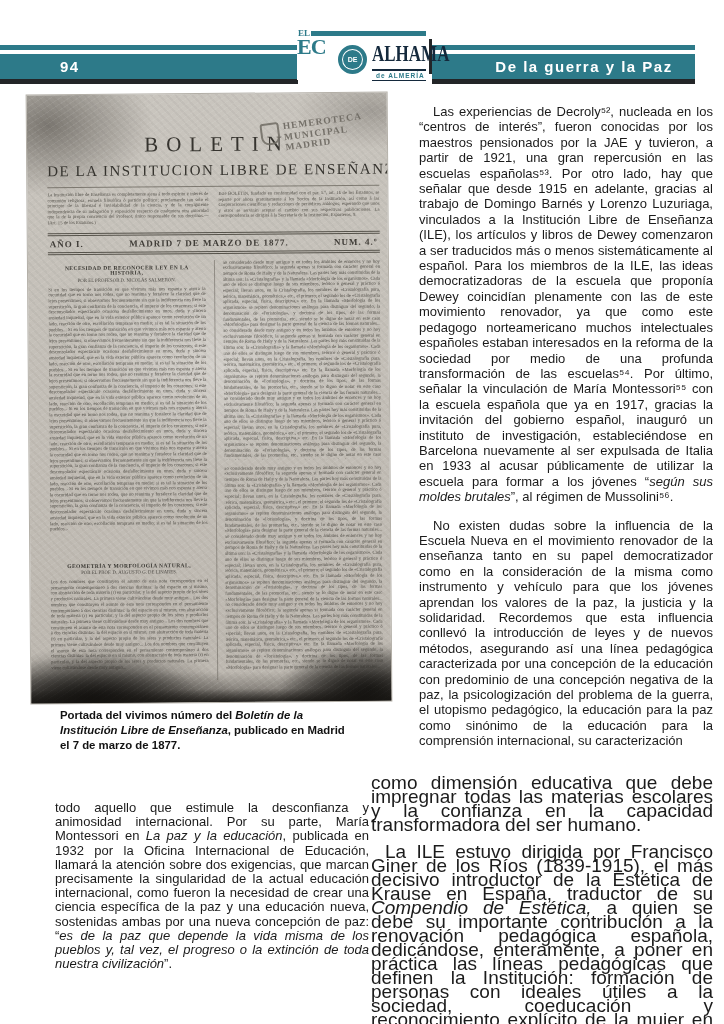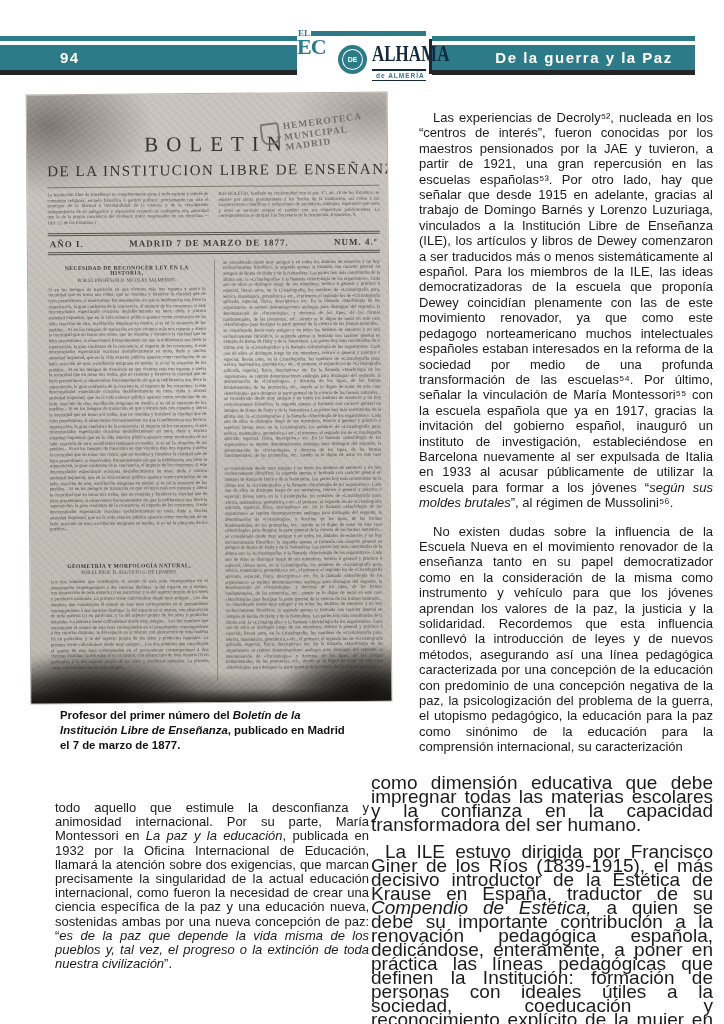--- a/index.html
+++ b/index.html
@@ -1,20 +1,20 @@
 <!DOCTYPE html>
 <html><head>
 <meta charset="utf-8">
 <style>
   html,body{margin:0;padding:0;background:#ffffff;}
   .page{position:relative;width:724px;height:1024px;background:#fff;overflow:hidden;
         font-family:"Liberation Sans",sans-serif;color:#1b1b1b;}
 
   
-  .band{position:absolute;top:36px;}
+  .band{position:absolute;top:45px;}
   .band-left{left:0;width:298px;}
   .band-right{left:432px;width:263px;}
   .b-line{height:5px;background:var(--teal);}
   .b-gap{height:4px;background:#fff;}
   .b-main{height:25px;background:var(--teal);display:flex;align-items:center;color:#fff;
           font-weight:bold;font-size:15px;letter-spacing:1.5px;}
   .b-main.num{padding-left:60px;}
   .b-main.title{justify-content:center;padding-left:41px;}
   .b-black{height:5px;background:#232527;}
   .band-edge{position:absolute;left:427px;top:39px;width:5px;height:35px;background:#232527;}
@@ -81,21 +81,21 @@
   .blob-br{position:absolute;right:-8px;bottom:-8px;width:120px;height:62px;
            background:radial-gradient(ellipse at 70% 85%, rgba(15,14,12,.9), transparent 72%);}
   .blob-bottom{position:absolute;left:0;right:0;bottom:0;height:13px;
            background:linear-gradient(to top, rgba(22,20,17,.8), transparent);}
 
   
   .caption{position:absolute;left:60px;top:708px;width:294px;font-weight:bold;
            font-size:11.4px;line-height:15px;color:#121212;}
   .leftcol{position:absolute;left:55px;top:801px;width:314px;font-size:13px;line-height:14.2px;
            text-align:justify;}
-  .rblock1{position:absolute;left:419px;top:110px;width:294px;font-size:13px;line-height:15.4px;
+  .rblock1{position:absolute;left:419px;top:104px;width:294px;font-size:13px;line-height:15.4px;
            text-align:justify;}
   .rblock2{position:absolute;left:371px;top:776px;width:342px;font-size:19px;line-height:14px;
            text-align:justify;}
   .ind{text-indent:14px;}
   .pgap{height:13px;}
   .it{font-style:italic;}
 </style>
 </head>
 <body>
 
@@ -163,21 +163,21 @@
           <div class="npfill-r1">no considerado desde muy antiguo y en todos los ámbitos de entonces y no hoy exclusivamente filosófico; la segunda apenas si formada con carácter general en tiempos de Roma de Haüy y de la Naturaleza. Las partes hoy más constituidas de la última son: la «Cristalografía» y la llamada «Morfología de los organismos». Cada uno de ellos se distingue luego de sus miembros, teórico ó general y práctico ó especial; llevan unos, en la Cristalografía, los nombres de «Cristalografía pura, teórica, matemática, geométrica,» etc., el primero; el segundo los de «Cristalografía aplicada, especial, física, descriptiva,» etc. En la llamada «Morfología de los organismos» se repiten denominaciones análogas para distinguir del segundo, la denominación de «l'oristología», y doctrina de los tipos, de las formas fundamentales, de las promorfas, etc., siendo se lo digno de notar en este caso «Morfología» para designar la parte general de la ciencia de las formas naturales... no considerado desde muy antiguo y en todos los ámbitos de entonces y no hoy exclusivamente filosófico; la segunda apenas si formada con carácter general en tiempos de Roma de Haüy y de la Naturaleza. Las partes hoy más constituidas de la última son: la «Cristalografía» y la llamada «Morfología de los organismos». Cada uno de ellos se distingue luego de sus miembros, teórico ó general y práctico ó especial; llevan unos, en la Cristalografía, los nombres de «Cristalografía pura, teórica, matemática, geométrica,» etc., el primero; el segundo los de «Cristalografía aplicada, especial, física, descriptiva,» etc. En la llamada «Morfología de los organismos» se repiten denominaciones análogas para distinguir del segundo, la denominación de «l'oristología», y doctrina de los tipos, de las formas fundamentales, de las promorfas, etc., siendo se lo digno de notar en este caso «Morfología» para designar la parte general de la ciencia de las formas naturales... no considerado desde muy antiguo y en todos los ámbitos de entonces y no hoy exclusivamente filosófico; la segunda apenas si formada con carácter general en tiempos de Roma de Haüy y de la Naturaleza. Las partes hoy más constituidas de la última son: la «Cristalografía» y la llamada «Morfología de los organismos». Cada uno de ellos se distingue luego de sus miembros, teórico ó general y práctico ó especial; llevan unos, en la Cristalografía, los nombres de «Cristalografía pura, teórica, matemática, geométrica,» etc., el primero; el segundo los de «Cristalografía aplicada, especial, física, descriptiva,» etc. En la llamada «Morfología de los organismos» se repiten denominaciones análogas para distinguir del segundo, la denominación de «l'oristología», y doctrina de los tipos, de las formas fundamentales, de las promorfas, etc., siendo se lo digno de notar en este caso «Morfología» para designar la parte general de la ciencia de las formas naturales...</div>
           <div class="npfill-r2">no considerado desde muy antiguo y en todos los ámbitos de entonces y no hoy exclusivamente filosófico; la segunda apenas si formada con carácter general en tiempos de Roma de Haüy y de la Naturaleza. Las partes hoy más constituidas de la última son: la «Cristalografía» y la llamada «Morfología de los organismos». Cada uno de ellos se distingue luego de sus miembros, teórico ó general y práctico ó especial; llevan unos, en la Cristalografía, los nombres de «Cristalografía pura, teórica, matemática, geométrica,» etc., el primero; el segundo los de «Cristalografía aplicada, especial, física, descriptiva,» etc. En la llamada «Morfología de los organismos» se repiten denominaciones análogas para distinguir del segundo, la denominación de «l'oristología», y doctrina de los tipos, de las formas fundamentales, de las promorfas, etc., siendo se lo digno de notar en este caso «Morfología» para designar la parte general de la ciencia de las formas naturales... no considerado desde muy antiguo y en todos los ámbitos de entonces y no hoy exclusivamente filosófico; la segunda apenas si formada con carácter general en tiempos de Roma de Haüy y de la Naturaleza. Las partes hoy más constituidas de la última son: la «Cristalografía» y la llamada «Morfología de los organismos». Cada uno de ellos se distingue luego de sus miembros, teórico ó general y práctico ó especial; llevan unos, en la Cristalografía, los nombres de «Cristalografía pura, teórica, matemática, geométrica,» etc., el primero; el segundo los de «Cristalografía aplicada, especial, física, descriptiva,» etc. En la llamada «Morfología de los organismos» se repiten denominaciones análogas para distinguir del segundo, la denominación de «l'oristología», y doctrina de los tipos, de las formas fundamentales, de las promorfas, etc., siendo se lo digno de notar en este caso «Morfología» para designar la parte general de la ciencia de las formas naturales... no considerado desde muy antiguo y en todos los ámbitos de entonces y no hoy exclusivamente filosófico; la segunda apenas si formada con carácter general en tiempos de Roma de Haüy y de la Naturaleza. Las partes hoy más constituidas de la última son: la «Cristalografía» y la llamada «Morfología de los organismos». Cada uno de ellos se distingue luego de sus miembros, teórico ó general y práctico ó especial; llevan unos, en la Cristalografía, los nombres de «Cristalografía pura, teórica, matemática, geométrica,» etc., el primero; el segundo los de «Cristalografía aplicada, especial, física, descriptiva,» etc. En la llamada «Morfología de los organismos» se repiten denominaciones análogas para distinguir del segundo, la denominación de «l'oristología», y doctrina de los tipos, de las formas fundamentales, de las promorfas, etc., siendo se lo digno de notar en este caso «Morfología» para designar la parte general de la ciencia de las formas naturales...</div>
         </div>
       </div>
     </div>
     <div class="blob-bl"></div>
     <div class="blob-br"></div>
     <div class="blob-bottom"></div>
   </div>
 
-  <div class="caption"><span>Profesor del primer número del </span><span class="it">Boletín de la Institución Libre de Enseñanza</span><span>, publicado en Madrid el 7 de marzo de 1877.</span></div>
+  <div class="caption"><span>Portada del vivimos número del </span><span class="it">Boletín de la Institución Libre de Enseñanza</span><span>, publicado en Madrid el 7 de marzo de 1877.</span></div>
 
   <div class="leftcol">
     <div><span>todo aquello que estimule la desconfianza y animosidad internacional. Por su parte, María Montessori en </span><span class="it">La paz y la educación</span><span>, publicada en 1932 por la Oficina Internacional de Educación, llamará la atención sobre dos exigencias, que marcan precisamente la singularidad de la actual educación internacional, como fueron la necesidad de crear una ciencia específica de la paz y una educación nueva, sostenidas ambas por una nueva concepción de paz: “</span><span class="it">es de la paz que depende la vida misma de los pueblos y, tal vez, el progreso o la extinción de toda nuestra civilización</span><span>”.</span></div>
   </div>
 
   <div class="rblock1">
     <div class="ind"><span>Las experiencias de Decroly⁵², nucleada en los “centros de interés”, fueron conocidas por los maestros pensionados por la JAE y tuvieron, a partir de 1921, una gran repercusión en las escuelas españolas⁵³. Por otro lado, hay que señalar que desde 1915 en adelante, gracias al trabajo de Domingo Barnés y Lorenzo Luzuriaga, vinculados a la Institución Libre de Enseñanza (ILE), los artículos y libros de Dewey comenzaron a ser traducidos más o menos sistemáticamente al español. Para los miembros de la ILE, las ideas democratizadoras de la escuela que proponía Dewey coincidían plenamente con las de este movimiento renovador, ya que como este pedagogo norteamericano muchos intelectuales españoles estaban interesados en la reforma de la sociedad por medio de una profunda transformación de las escuelas⁵⁴. Por último, señalar la vinculación de María Montessori⁵⁵ con la escuela española que ya en 1917, gracias la invitación del gobierno español, inauguró un instituto de investigación, estableciéndose en Barcelona nuevamente al ser expulsada de Italia en 1933 al acusar públicamente de utilizar la escuela para formar a los jóvenes “</span><span class="it">según sus moldes brutales</span><span>”, al régimen de Mussolini⁵⁶.</span></div>
     <div class="pgap"></div>
     <div class="ind"><span>No existen dudas sobre la influencia de la Escuela Nueva en el movimiento renovador de la enseñanza tanto en su papel democratizador como en la consideración de la misma como instrumento y vehículo para que los jóvenes aprendan los valores de la paz, la justicia y la solidaridad. Recordemos que esta influencia conllevó la introducción de leyes y de nuevos métodos, asegurando así una línea pedagógica caracterizada por una concepción de la educación con predominio de una concepción negativa de la paz, la psicologización del problema de la guerra, el utopismo pedagógico, la educación para la paz como sinónimo de la educación para la comprensión internacional, su caracterización</span></div>
   </div>

